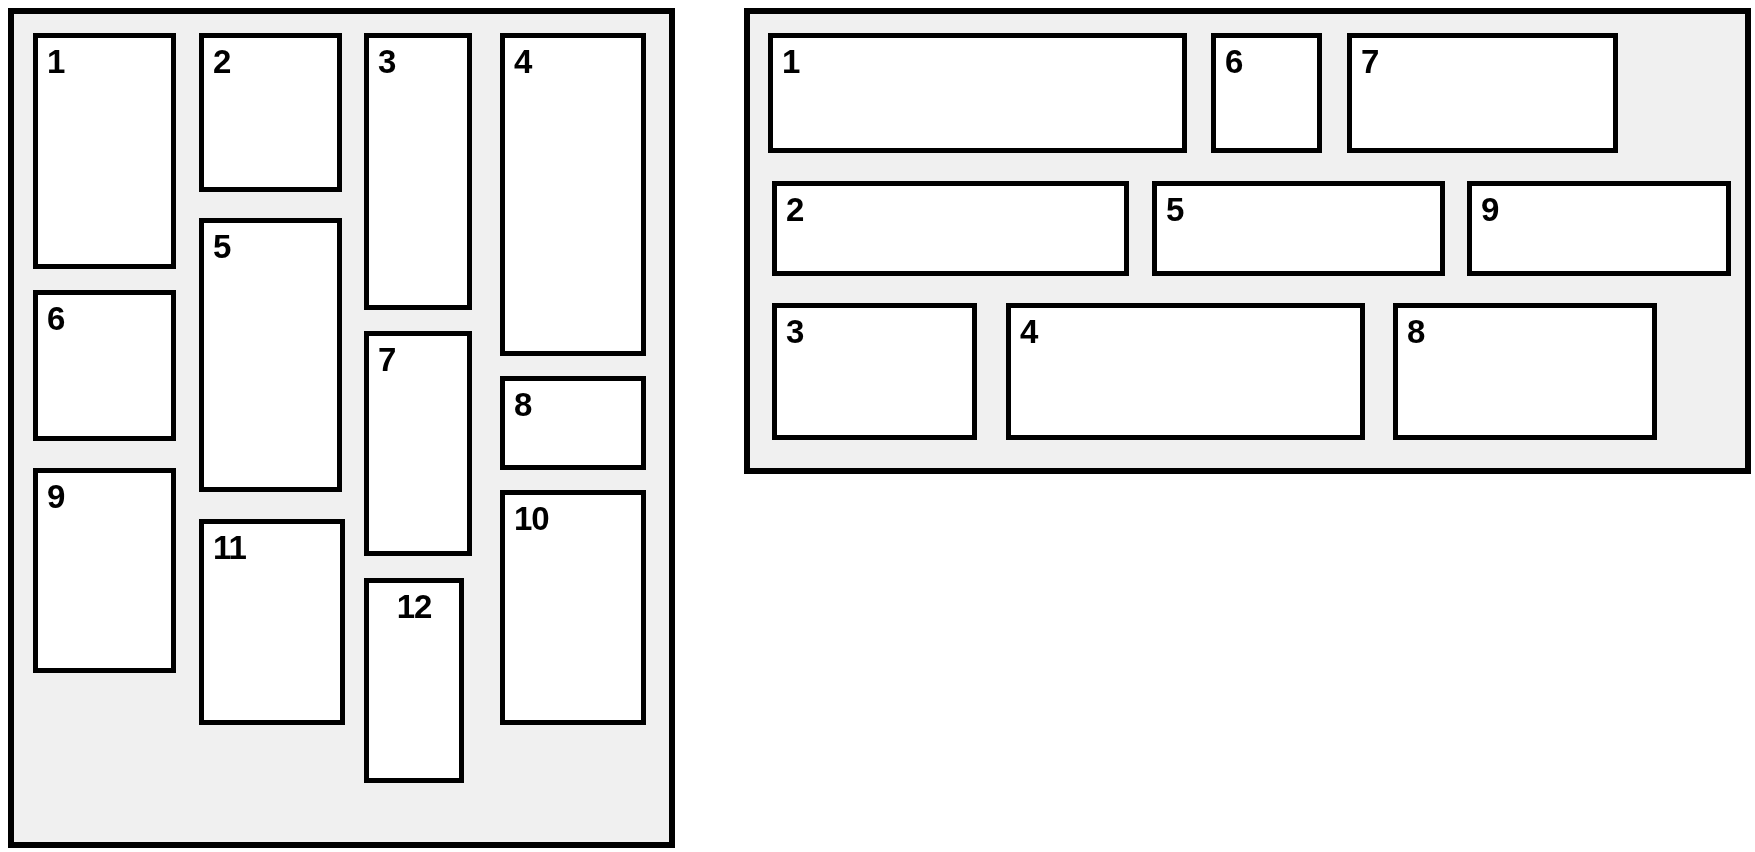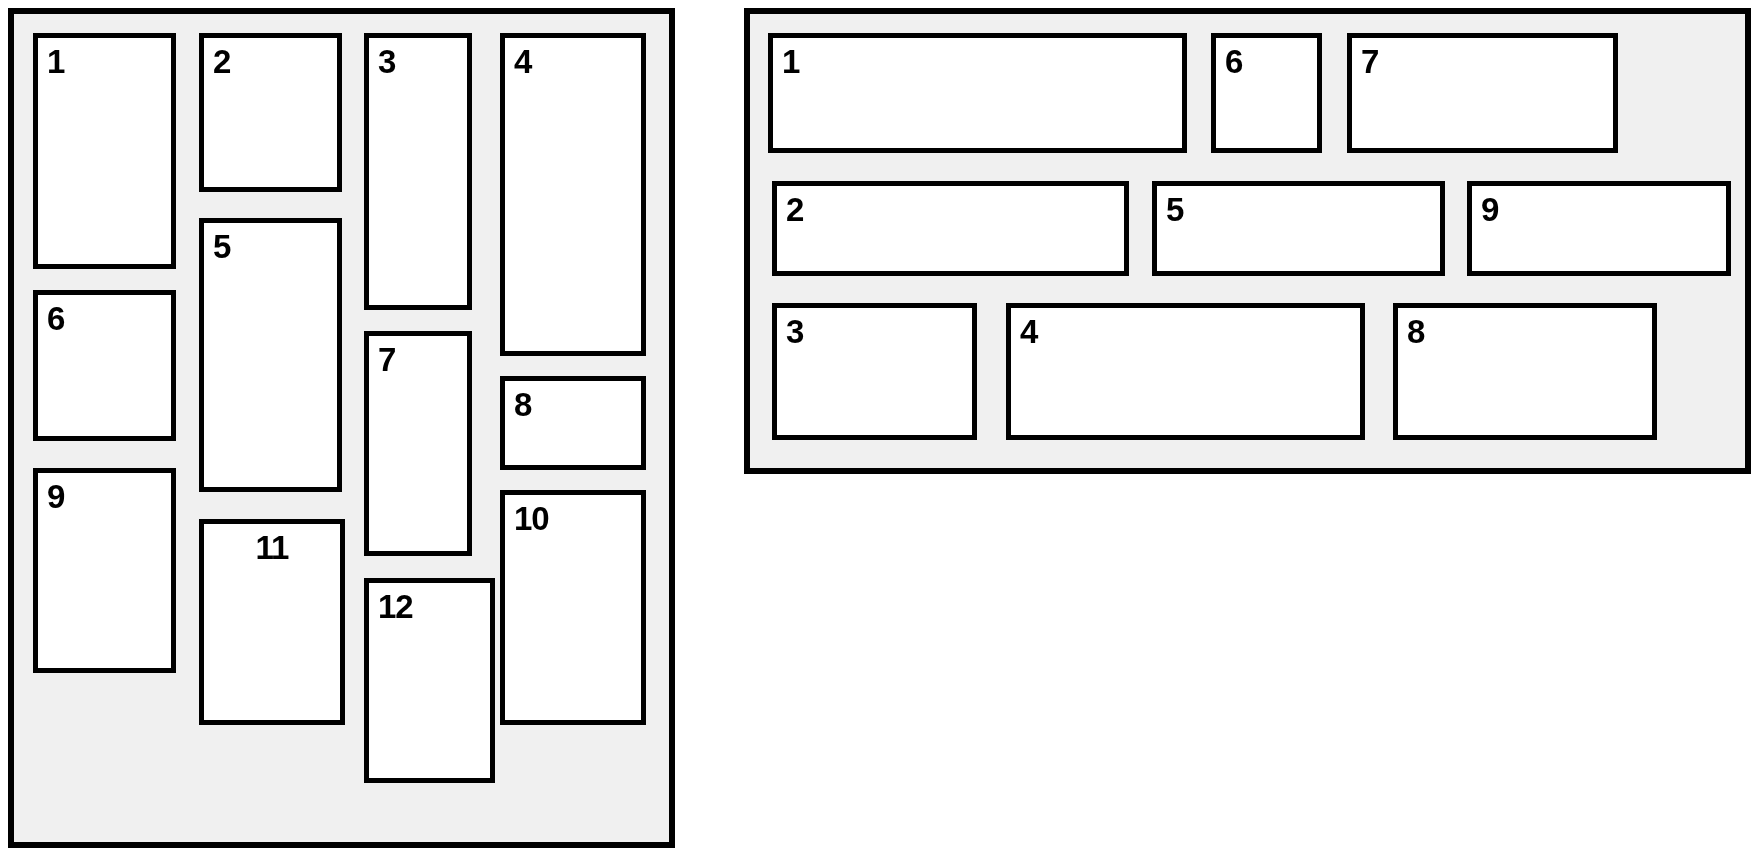--- a/index.html
+++ b/index.html
@@ -66,24 +66,24 @@
       </div>
       <div class="tile" style="left: 486px; top: 362px; width: 146px; height: 94px;">
         <span class="tile-label">8</span>
       </div>
       <div class="tile" style="left: 19px; top: 454px; width: 143px; height: 205px;">
         <span class="tile-label">9</span>
       </div>
       <div class="tile" style="left: 486px; top: 476px; width: 146px; height: 235px;">
         <span class="tile-label">10</span>
       </div>
-      <div class="tile" style="left: 185px; top: 505px; width: 146px; height: 206px; text-align: center;">
+      <div class="tile" style="left: 185px; top: 505px; width: 146px; height: 206px;">
         <span class="tile-label">11</span>
       </div>
-      <div class="tile" style="left: 350px; top: 564px; width: 131px; height: 205px;">
+      <div class="tile" style="left: 350px; top: 564px; width: 100px; height: 205px; text-align: center;">
         <span class="tile-label">12</span>
       </div>
     </div>
   <div class="panel" style="left: 744px; top: 8px; width: 1007px; height: 466px;">
       <div class="tile" style="left: 18px; top: 19px; width: 419px; height: 120px;">
         <span class="tile-label">1</span>
       </div>
       <div class="tile" style="left: 22px; top: 167px; width: 357px; height: 95px;">
         <span class="tile-label">2</span>
       </div>

